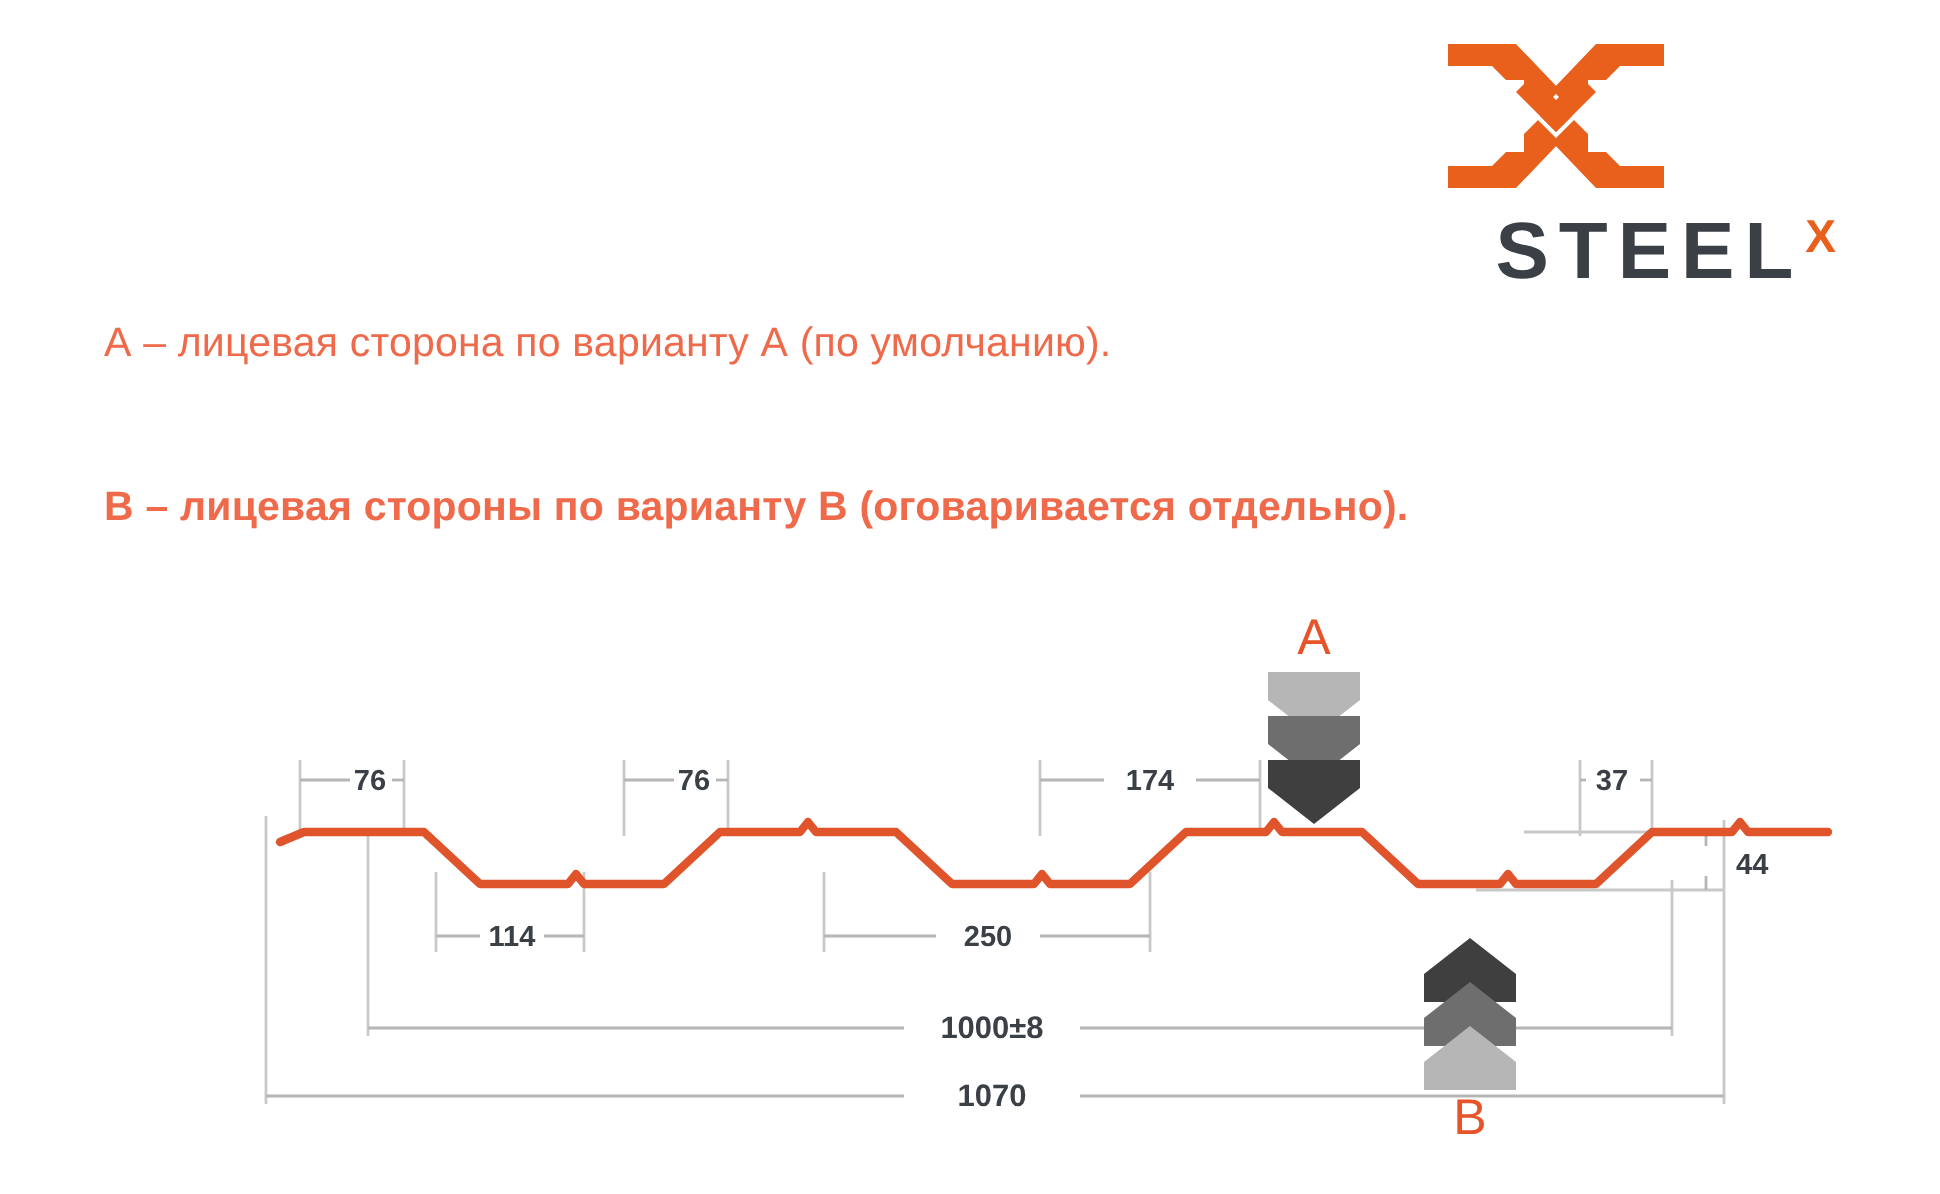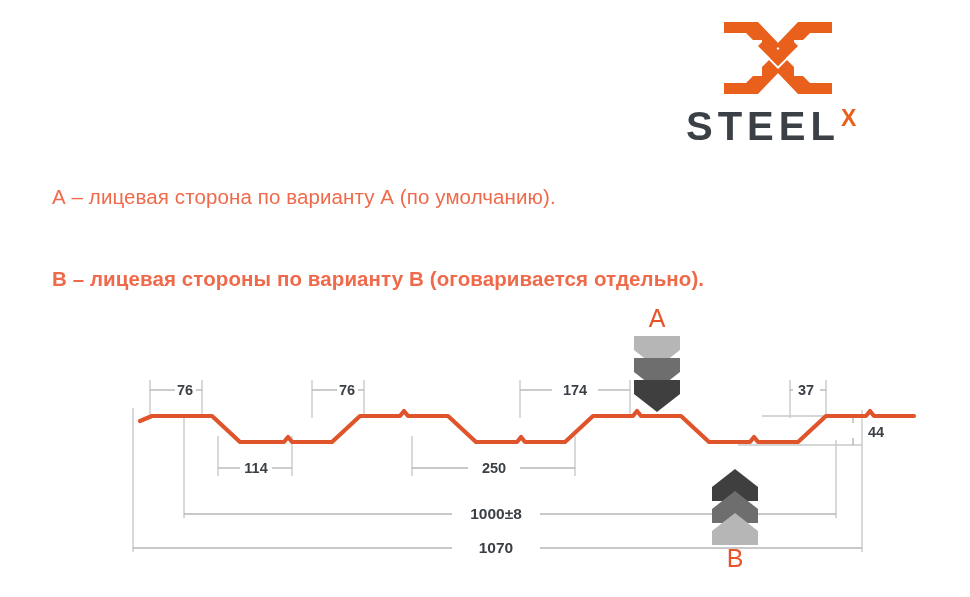--- a/index.html
+++ b/index.html
@@ -32,21 +32,21 @@
     height: 80px;
   }
   #logo-wordmark {
     position: absolute;
     left: 0px;
     top: 88px;
     width: 232px;
     height: 40px;
     display: flex;
     align-items: flex-start;
-    justify-content: flex-start;
+    justify-content: flex-end;
   }
   #logo-steel-text {
     font-size: 40px;
     font-weight: bold;
     letter-spacing: 5px;
     color: #3b4046;
     line-height: 40px;
   }
   #logo-x-text {
     font-size: 23px;
@@ -58,21 +58,20 @@
   }
 
   
   .desc-line {
     position: absolute;
     left: 52px;
     font-size: 20.5px;
     color: #ef6a4b;
     white-space: nowrap;
     letter-spacing: 0.1px;
-    margin-top: 25px;
   }
   #desc-line-a { top: 160px; }
   #desc-line-b { top: 242px; font-weight: bold; }
 
   
   #drawing {
     position: absolute;
     left: 0;
     top: 290px;
     width: 970px;

